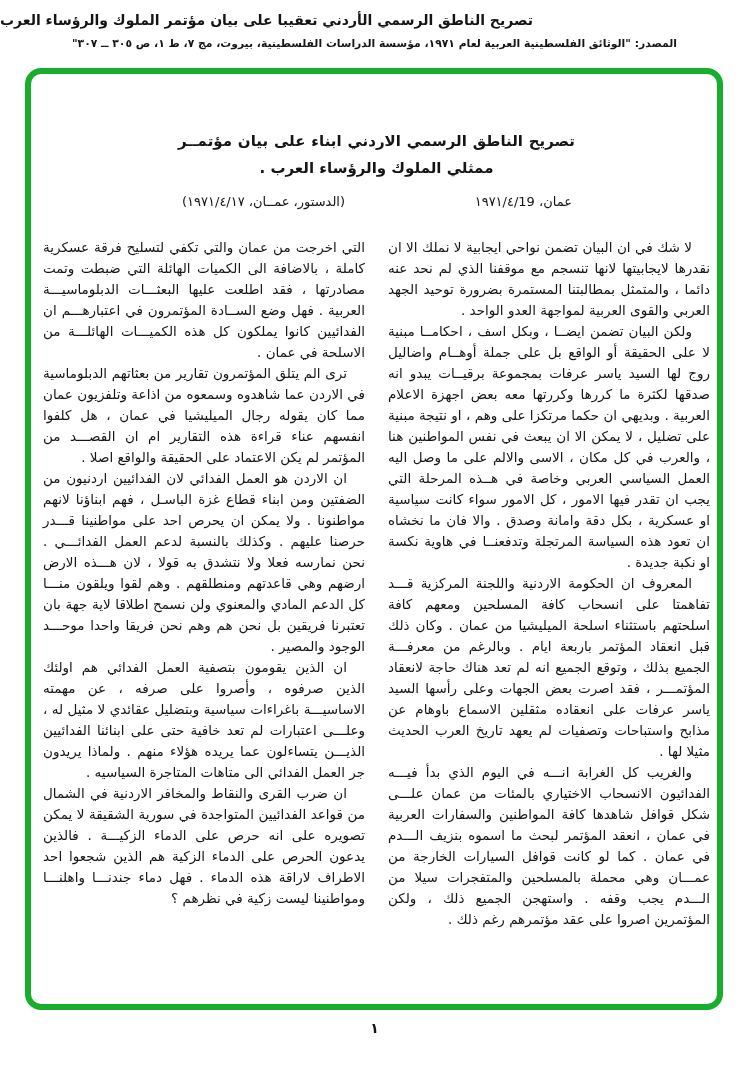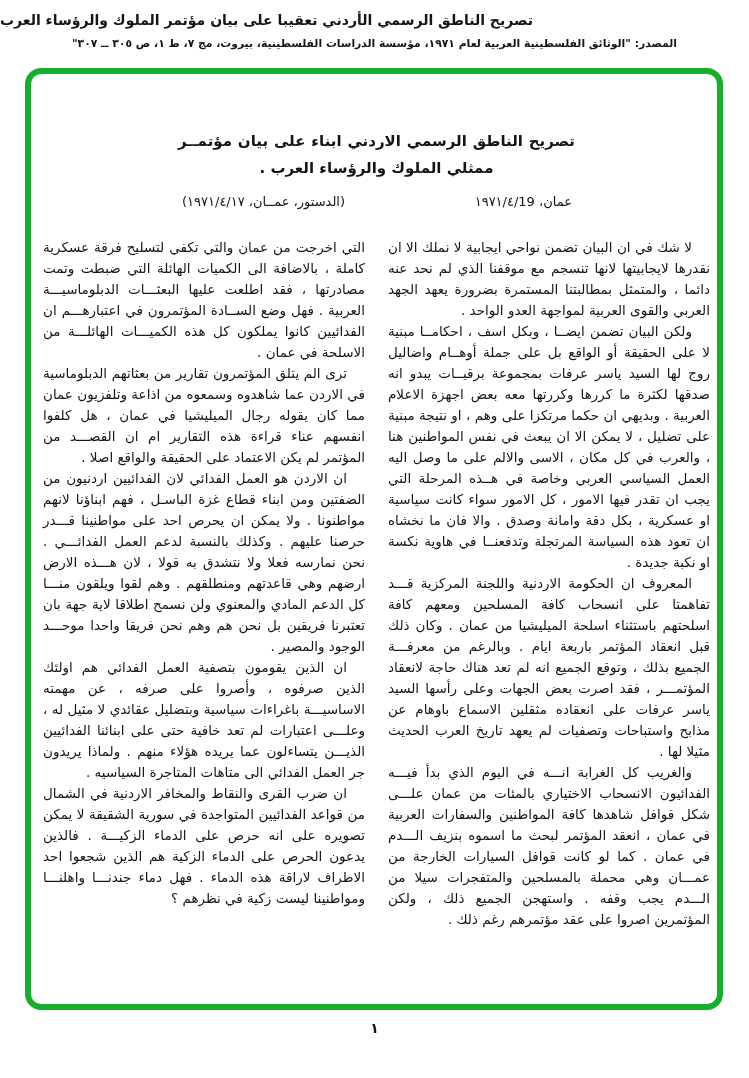--- a/index.html
+++ b/index.html
@@ -92,21 +92,21 @@
     <div class="l1">تصريح الناطق الرسمي الاردني ابناء على بيان مؤتمــر</div>
     <div class="l2">ممثلي الملوك والرؤساء العرب .</div>
   </div>
 
   <div class="dateline">
     <span>عمان، ١٩٧١/٤/19</span>
     <span>(الدستور، عمــان، ١٩٧١/٤/١٧)</span>
   </div>
 
   <div class="col col-right">
-      <p>لا شك في ان البيان تضمن نواحي ايجابية لا نملك الا ان نقدرها لايجابيتها لانها تنسجم مع موقفنا الذي لم نحد عنه دائما ، والمتمثل بمطالبتنا المستمرة بضرورة يعهد الجهد العربي والقوى العربية لمواجهة العدو الواحد .</p>
+      <p>لا شك في ان البيان تضمن نواحي ايجابية لا نملك الا ان نقدرها لايجابيتها لانها تنسجم مع موقفنا الذي لم نحد عنه دائما ، والمتمثل بمطالبتنا المستمرة بضرورة توحيد الجهد العربي والقوى العربية لمواجهة العدو الواحد .</p>
       <p>ولكن البيان تضمن ايضــا ، وبكل اسف ، احكامــا مبنية لا على الحقيقة أو الواقع بل على جملة أوهــام واضاليل روج لها السيد ياسر عرفات بمجموعة برقيــات يبدو انه صدقها لكثرة ما كررها وكررتها معه بعض اجهزة الاعلام العربية . وبديهي ان حكما مرتكزا على وهم ، او نتيجة مبنية على تضليل ، لا يمكن الا ان يبعث في نفس المواطنين هنا ، والعرب في كل مكان ، الاسى والالم على ما وصل اليه العمل السياسي العربي وخاصة في هــذه المرحلة التي يجب ان تقدر فيها الامور ، كل الامور سواء كانت سياسية او عسكرية ، بكل دقة وامانة وصدق . والا فان ما نخشاه ان تعود هذه السياسة المرتجلة وتدفعنــا في هاوية نكسة او نكبة جديدة .</p>
       <p>المعروف ان الحكومة الاردنية واللجنة المركزية قـــد تفاهمتا على انسحاب كافة المسلحين ومعهم كافة اسلحتهم باستثناء اسلحة الميليشيا من عمان . وكان ذلك قبل انعقاد المؤتمر باربعة ايام . وبالرغم من معرفـــة الجميع بذلك ، وتوقع الجميع انه لم تعد هناك حاجة لانعقاد المؤتمـــر ، فقد اصرت بعض الجهات وعلى رأسها السيد ياسر عرفات على انعقاده مثقلين الاسماع باوهام عن مذابح واستباحات وتصفيات لم يعهد تاريخ العرب الحديث مثيلا لها .</p>
       <p>والغريب كل الغرابة انـــه في اليوم الذي بدأ فيـــه الفدائيون الانسحاب الاختياري بالمئات من عمان علـــى شكل قوافل شاهدها كافة المواطنين والسفارات العربية في عمان ، انعقد المؤتمر لبحث ما اسموه بنزيف الـــدم في عمان . كما لو كانت قوافل السيارات الخارجة من عمـــان وهي محملة بالمسلحين والمتفجرات سيلا من الـــدم يجب وقفه . واستهجن الجميع ذلك ، ولكن المؤتمرين اصروا على عقد مؤتمرهم رغم ذلك .</p>
     </div>
 
   <div class="col col-left">
       <p>التي اخرجت من عمان والتي تكفي لتسليح فرقة عسكرية كاملة ، بالاضافة الى الكميات الهائلة التي ضبطت وتمت مصادرتها ، فقد اطلعت عليها البعثـــات الدبلوماسيـــة العربية . فهل وضع الســادة المؤتمرون في اعتبارهـــم ان الفدائيين كانوا يملكون كل هذه الكميـــات الهائلـــة من الاسلحة في عمان .</p>
       <p>ترى الم يتلق المؤتمرون تقارير من بعثاتهم الدبلوماسية في الاردن عما شاهدوه وسمعوه من اذاعة وتلفزيون عمان مما كان يقوله رجال الميليشيا في عمان ، هل كلفوا انفسهم عناء قراءة هذه التقارير ام ان القصـــد من المؤتمر لم يكن الاعتماد على الحقيقة والواقع اصلا .</p>
       <p>ان الاردن هو العمل الفدائي لان الفدائيين اردنيون من الضفتين ومن ابناء قطاع غزة الباسـل ، فهم ابناؤنا لانهم مواطنونا . ولا يمكن ان يحرص احد على مواطنينا قـــدر حرصنا عليهم . وكذلك بالنسبة لدعم العمل الفدائـــي . نحن نمارسه فعلا ولا نتشدق به قولا ، لان هـــذه الارض ارضهم وهي قاعدتهم ومنطلقهم . وهم لقوا ويلقون منـــا كل الدعم المادي والمعنوي ولن نسمح اطلاقا لاية جهة بان تعتبرنا فريقين بل نحن هم وهم نحن فريقا واحدا موحـــد الوجود والمصير .</p>
       <p>ان الذين يقومون بتصفية العمل الفدائي هم اولئك الذين صرفوه ، وأصروا على صرفه ، عن مهمته الاساسيـــة باغراءات سياسية وبتضليل عقائدي لا مثيل له ، وعلـــى اعتبارات لم تعد خافية حتى على ابنائنا الفدائيين الذيـــن يتساءلون عما يريده هؤلاء منهم . ولماذا يريدون جر العمل الفدائي الى متاهات المتاجرة السياسيه .</p>

